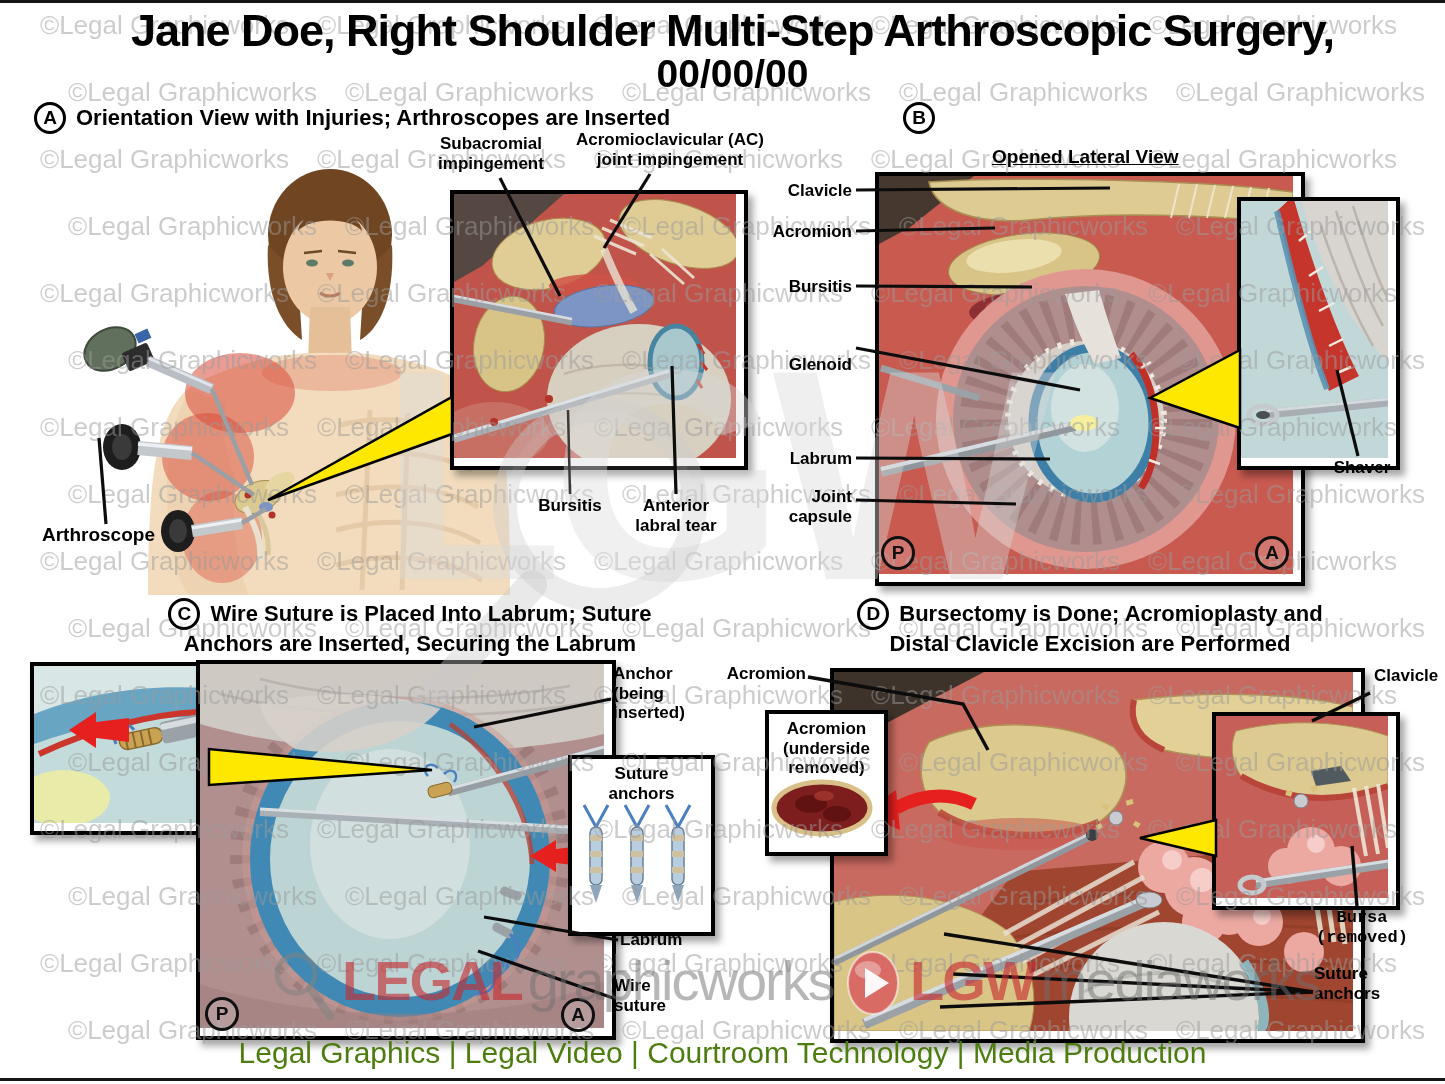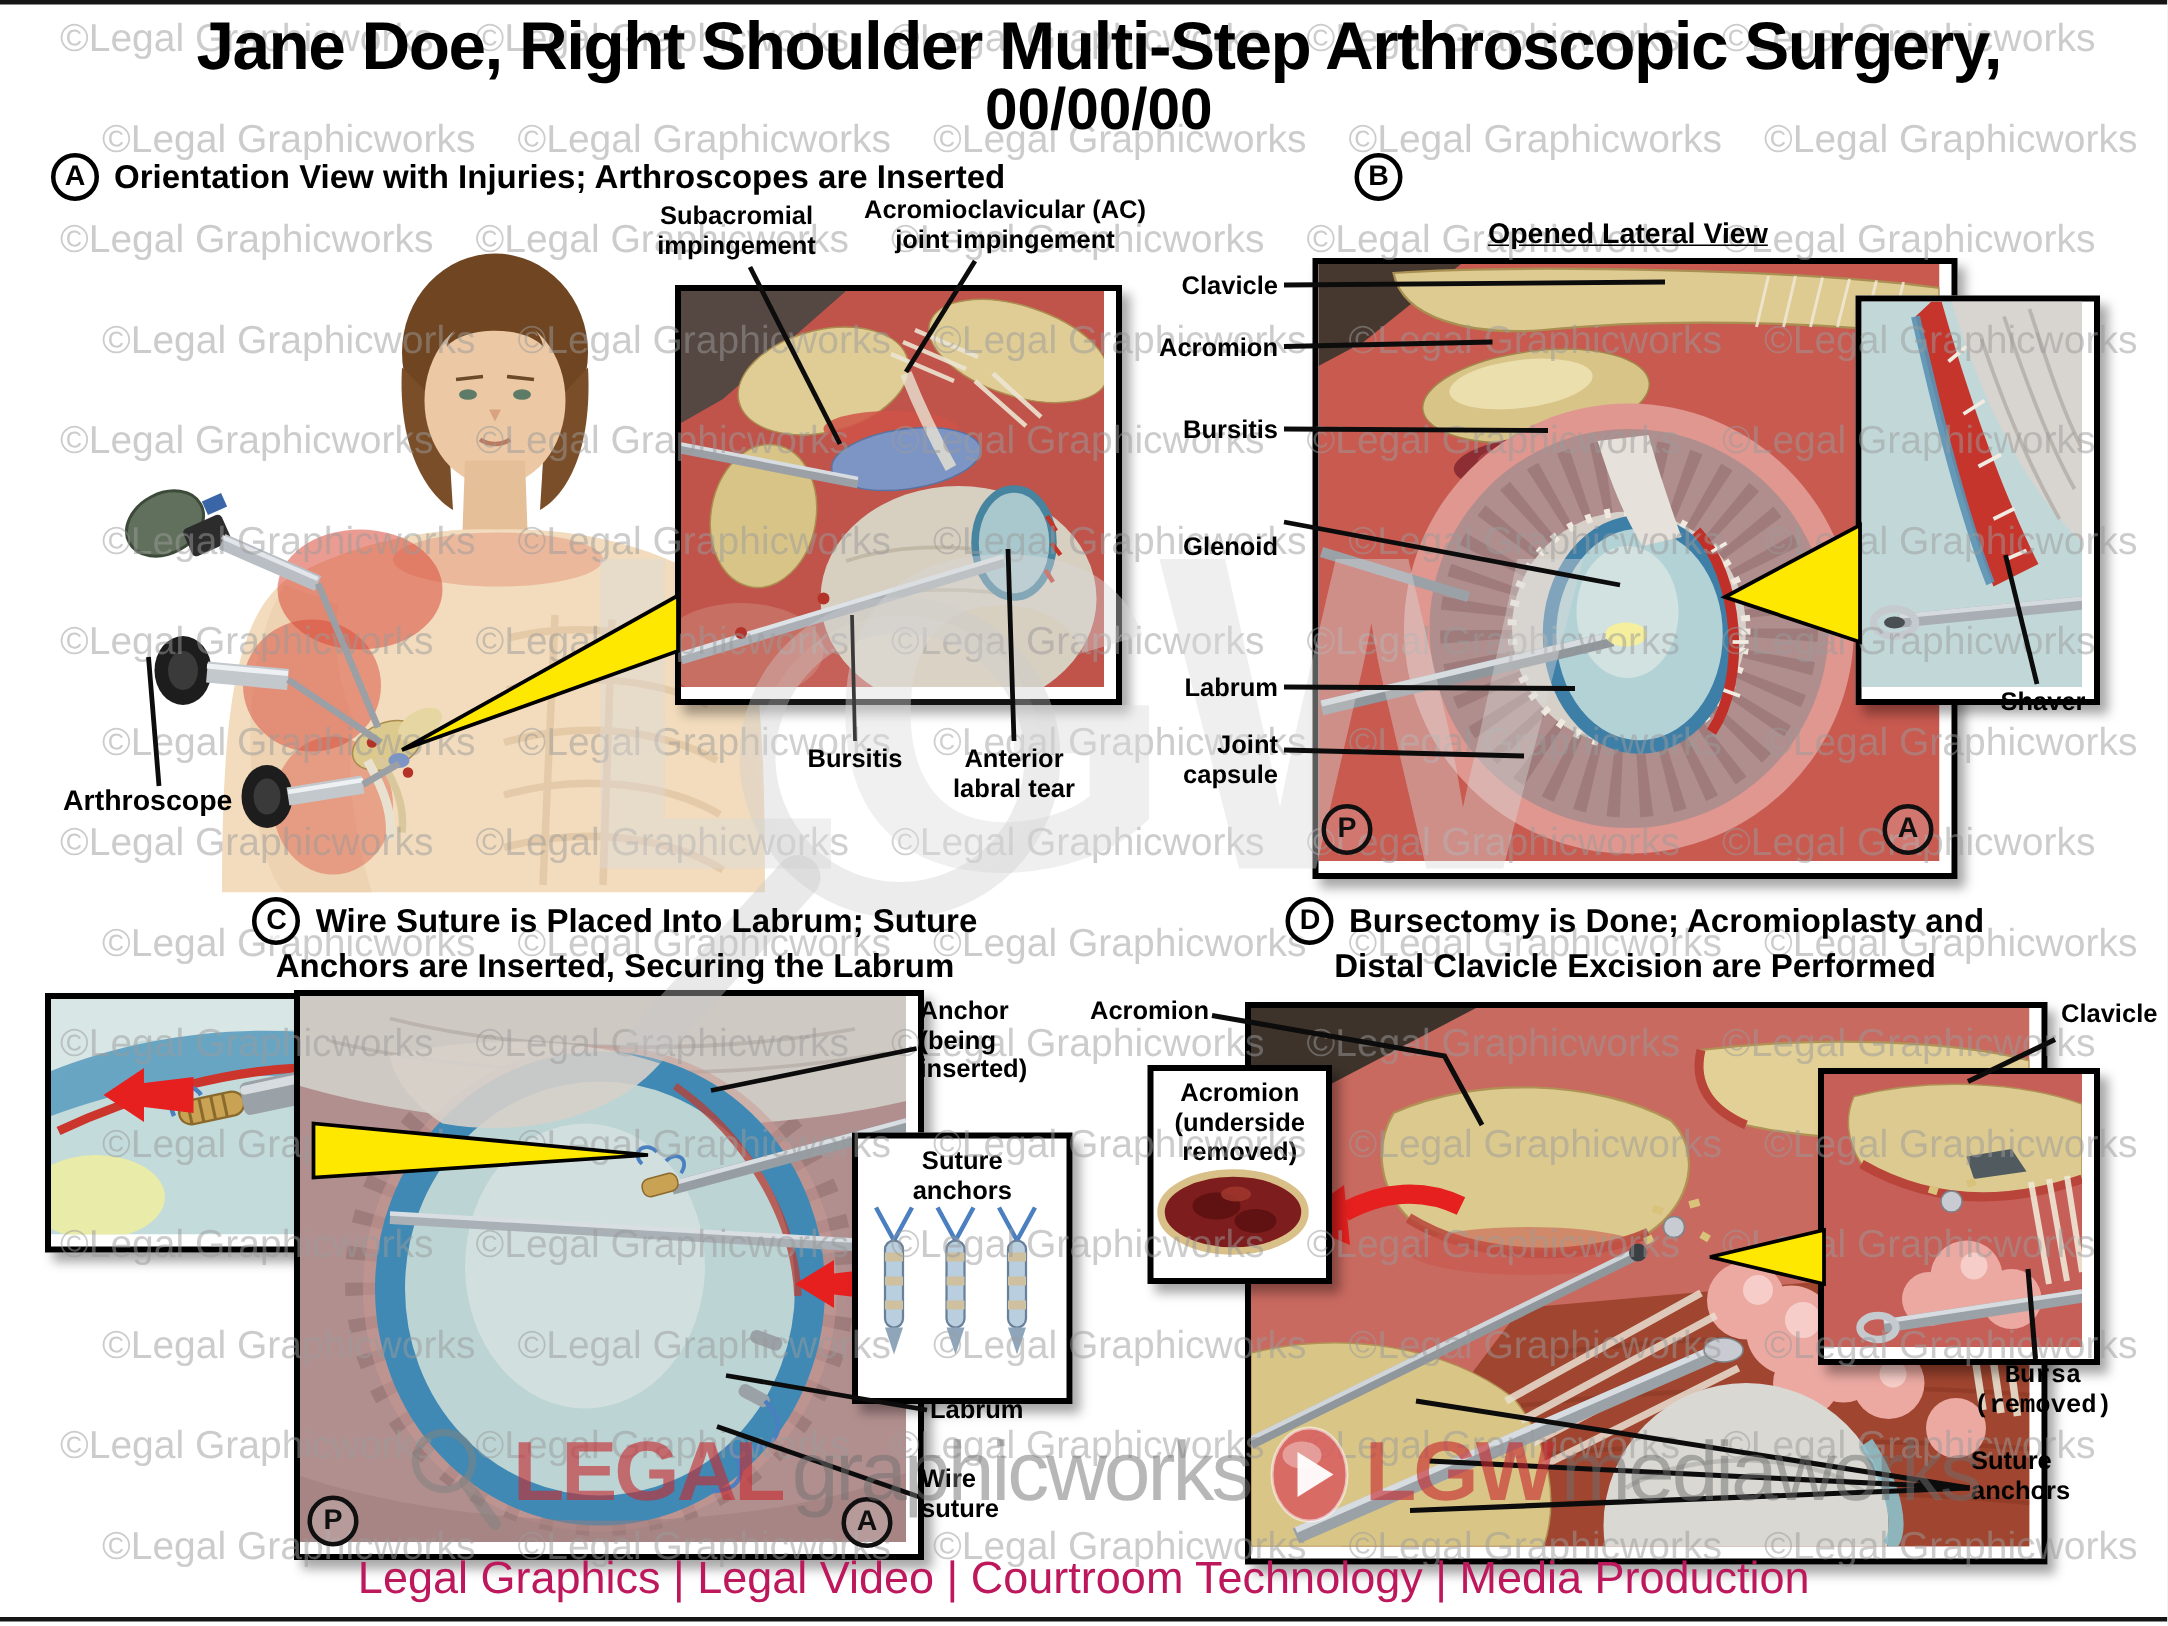--- a/index.html
+++ b/index.html
@@ -42,21 +42,21 @@
           color:#101010;background:rgba(255,255,255,.18);}
   .overlay{position:absolute;inset:0;z-index:3;pointer-events:none;}
   
   .inset-label{position:relative;z-index:2;text-align:center;font-weight:bold;font-size:17px;
                line-height:1.15;padding-top:5px;}
   
   .logo{position:absolute;z-index:5;display:flex;align-items:flex-start;gap:6px;pointer-events:none;}
   .t-accent{font-size:56px;font-weight:bold;letter-spacing:-2px;color:rgba(199,42,48,.62);}
   .t-rest{font-size:56px;letter-spacing:-2px;color:rgba(112,112,112,.5);}
   .footer{position:absolute;top:1036px;left:0;right:0;text-align:center;z-index:4;
-          color:#be185d;font-size:30px;}
+          color:#4d7c0f;font-size:30px;}
 </style>
 </head>
 <body>
 
 <div class="page">
   <div class="rule" style="top:0;"></div>
   <div class="rule" style="top:1078px;"></div>
 
   <div class="title">
     <div class="l1">Jane Doe, Right Shoulder Multi-Step Arthroscopic Surgery,</div>

